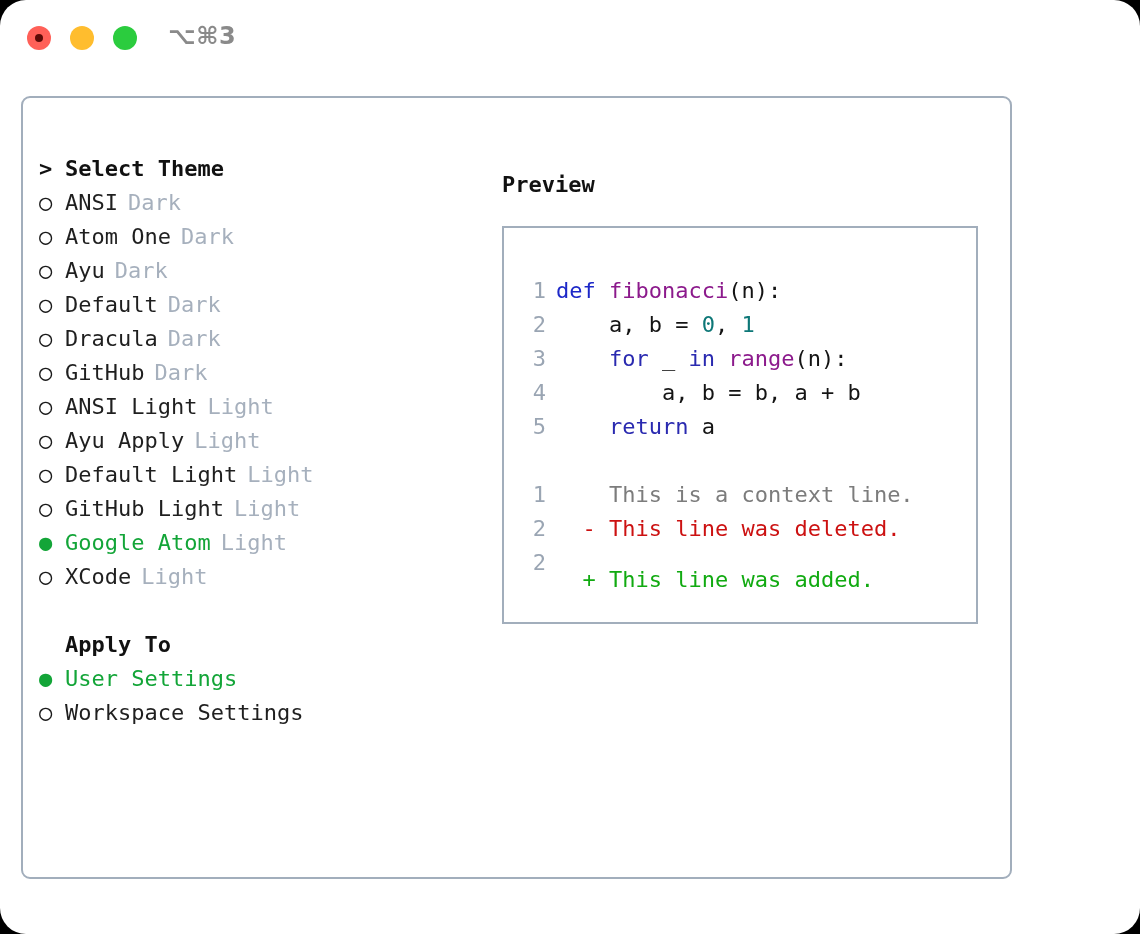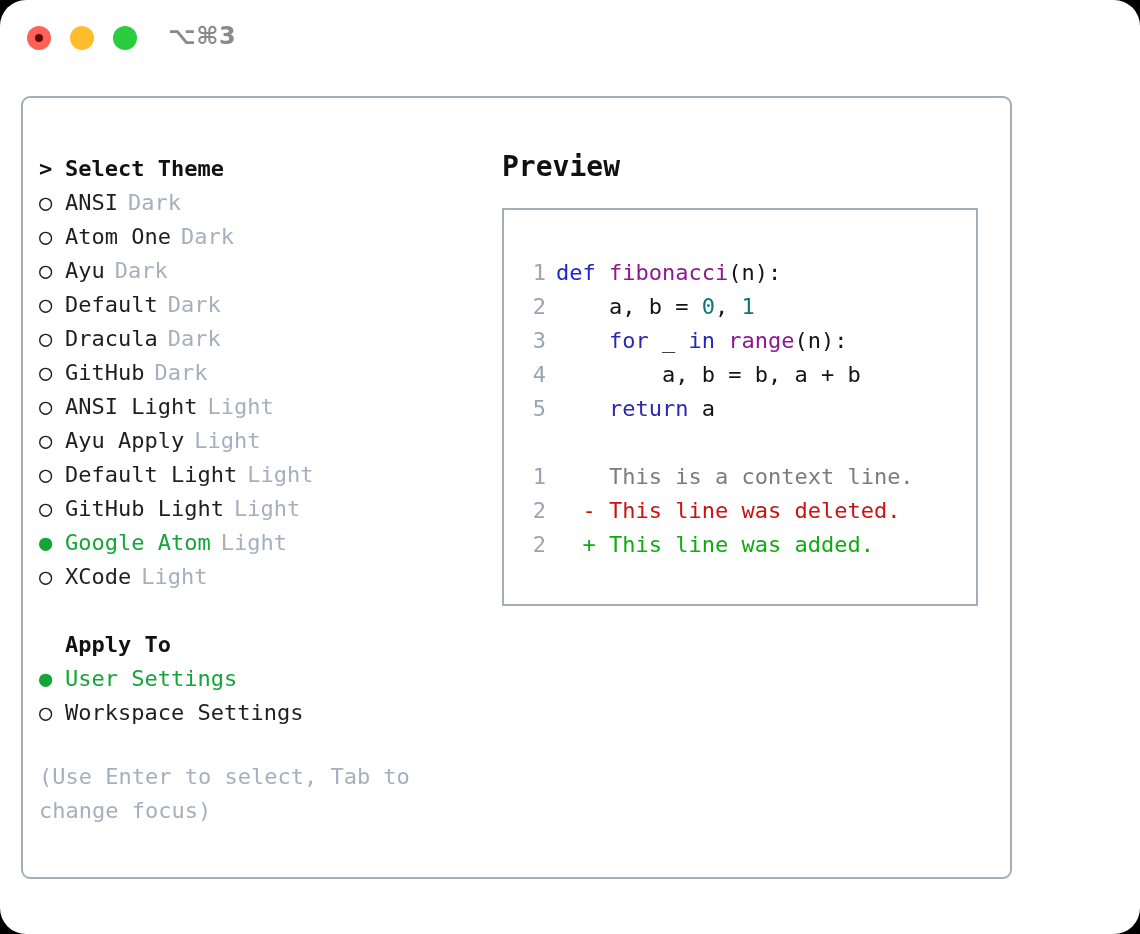--- a/index.html
+++ b/index.html
@@ -133,24 +133,25 @@
   }
 
   
   .right-col {
     position: absolute;
     left: 479px;
     top: 54px;
     width: 490px;
   }
   .preview-title {
-    font-size: 28px;
+    font-size: 22px;
     font-weight: 700;
     color: #111111;
     line-height: 30px;
+    margin-top: 18px;
   }
   .preview-box {
     margin-top: 26px;
     width: 476px;
     height: 398px;
     border: 2px solid #a2aebc;
     box-sizing: border-box;
     background: #ffffff;
     position: relative;
   }
@@ -182,21 +183,21 @@
   .diff {
     position: absolute;
     left: 16px;
     top: 250px;
     font-size: 22px;
     line-height: 34px;
     white-space: pre;
   }
   .d-ctx { color: #7c7c7c; }
   .d-del { color: #cc1111; }
-  .d-add { color: #11aa11; }
+  .d-add { color: #11aa11; margin-top: 17px; }
 </style>
 </head>
 <body>
 
 <div class="page">
 
   <div class="titlebar">
     <div class="lights">
       <span class="light light-red"></span>
       <span class="light light-yellow"></span>
@@ -234,21 +235,20 @@
       <div class="apply-head">
         <span class="bullet">○</span>
         <span class="label">Apply To</span>
       </div>
 
       <div id="apply-list">
           <div class="row"><span class="bullet sel">●</span><span class="label sel">User Settings</span></div>
           <div class="row"><span class="bullet">○</span><span class="label">Workspace Settings</span></div>
         </div>
 
-      <div class="hint">(Use Enter to select, Tab to change focus)</div>
     </div>
 
     <div class="right-col">
       <div class="preview-title">Preview</div>
 
       <div class="preview-box">
         <div class="code" id="code-block"><div class="cline"><span class="lno">1</span><span class="ctext"><span class="tok-kw">def</span><span class="tok-plain"> </span><span class="tok-fn">fibonacci</span><span class="tok-punct">(n):</span></span></div><div class="cline"><span class="lno">2</span><span class="ctext"><span class="tok-plain">    a, b = </span><span class="tok-num">0</span><span class="tok-plain">, </span><span class="tok-num">1</span></span></div><div class="cline"><span class="lno">3</span><span class="ctext"><span class="tok-plain">    </span><span class="tok-kw2">for</span><span class="tok-plain"> _ </span><span class="tok-kw2">in</span><span class="tok-plain"> </span><span class="tok-fn">range</span><span class="tok-punct">(n):</span></span></div><div class="cline"><span class="lno">4</span><span class="ctext"><span class="tok-plain">        a, b = b, a + b</span></span></div><div class="cline"><span class="lno">5</span><span class="ctext"><span class="tok-plain">    </span><span class="tok-kw2">return</span><span class="tok-plain"> a</span></span></div></div>
         <div class="diff" id="diff-block"><div class="cline"><span class="lno">1</span><span class="ctext d-ctx">    This is a context line.</span></div><div class="cline"><span class="lno">2</span><span class="ctext d-del">  - This line was deleted.</span></div><div class="cline"><span class="lno">2</span><span class="ctext d-add">  + This line was added.</span></div></div>
       </div>
     </div>

